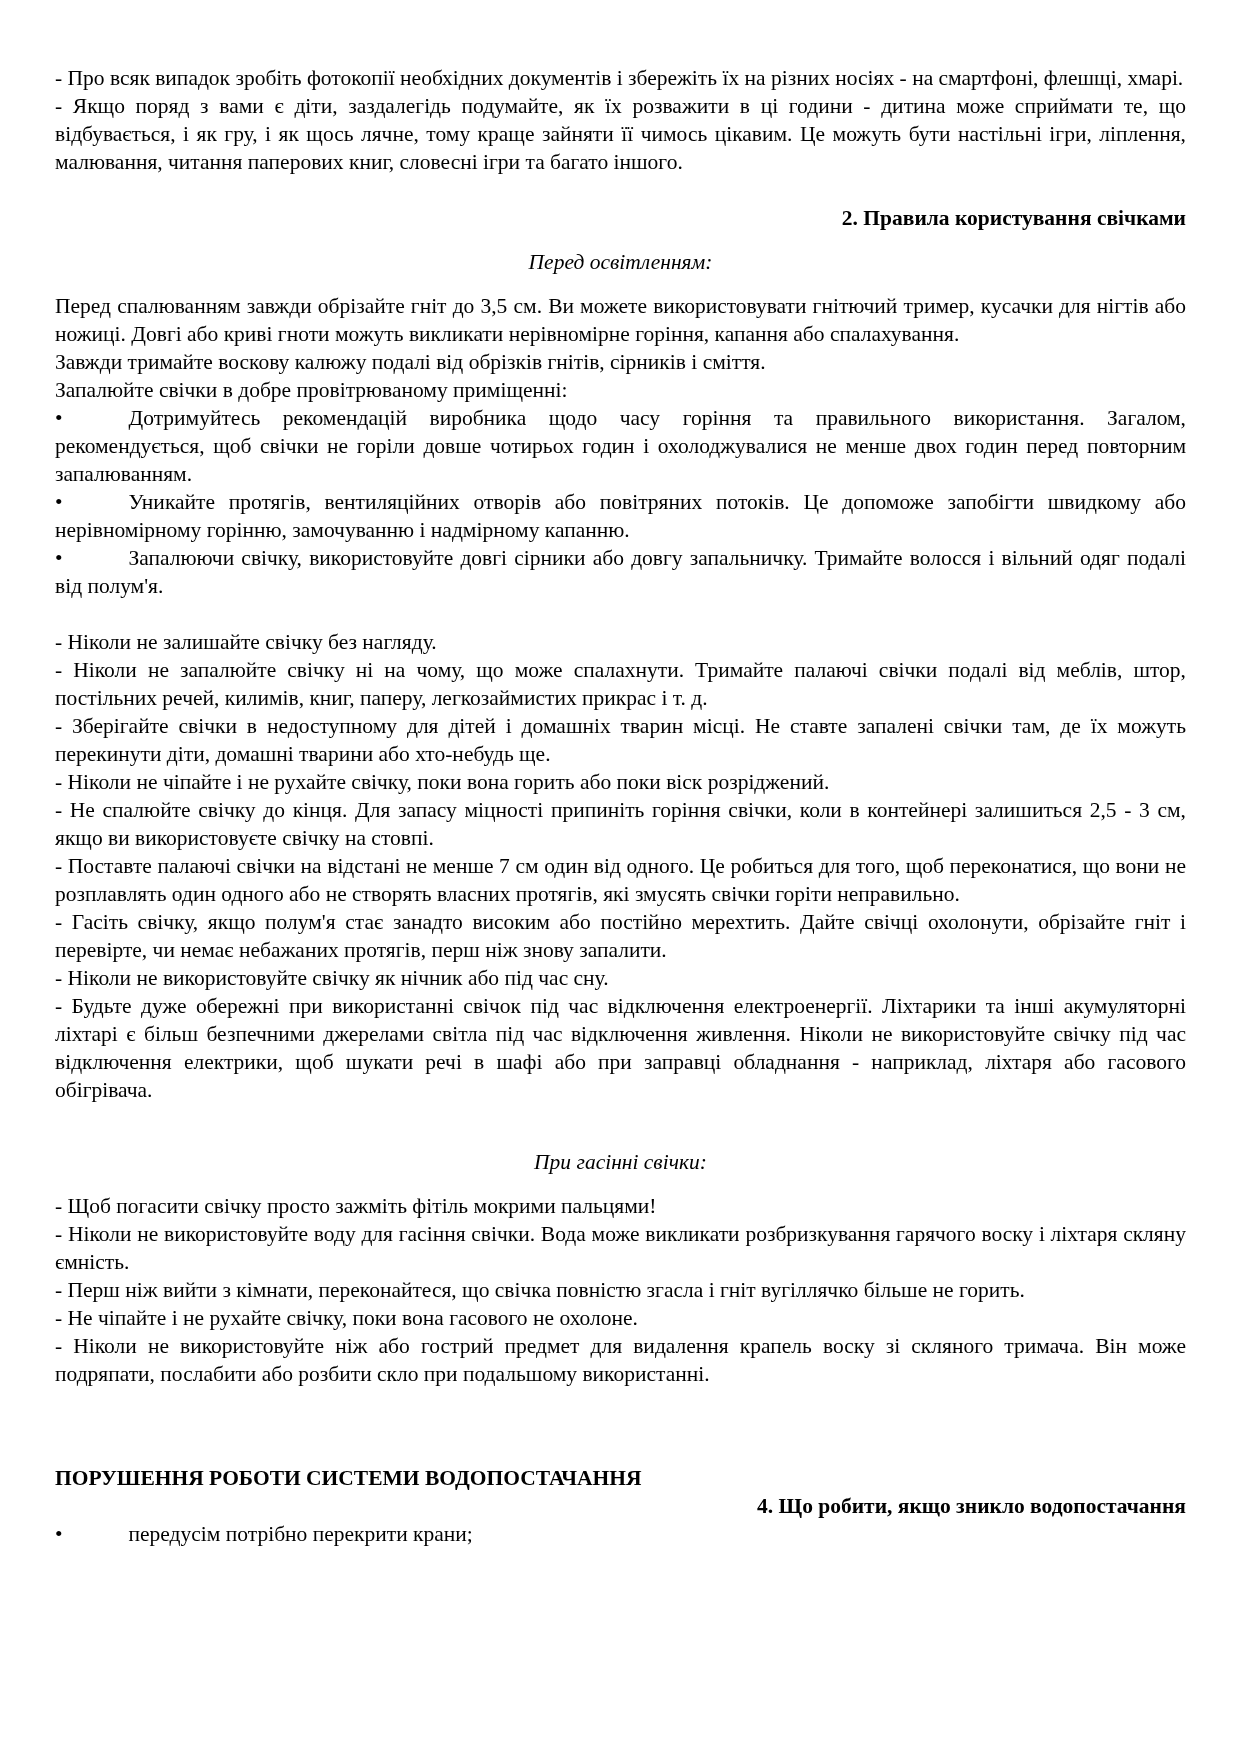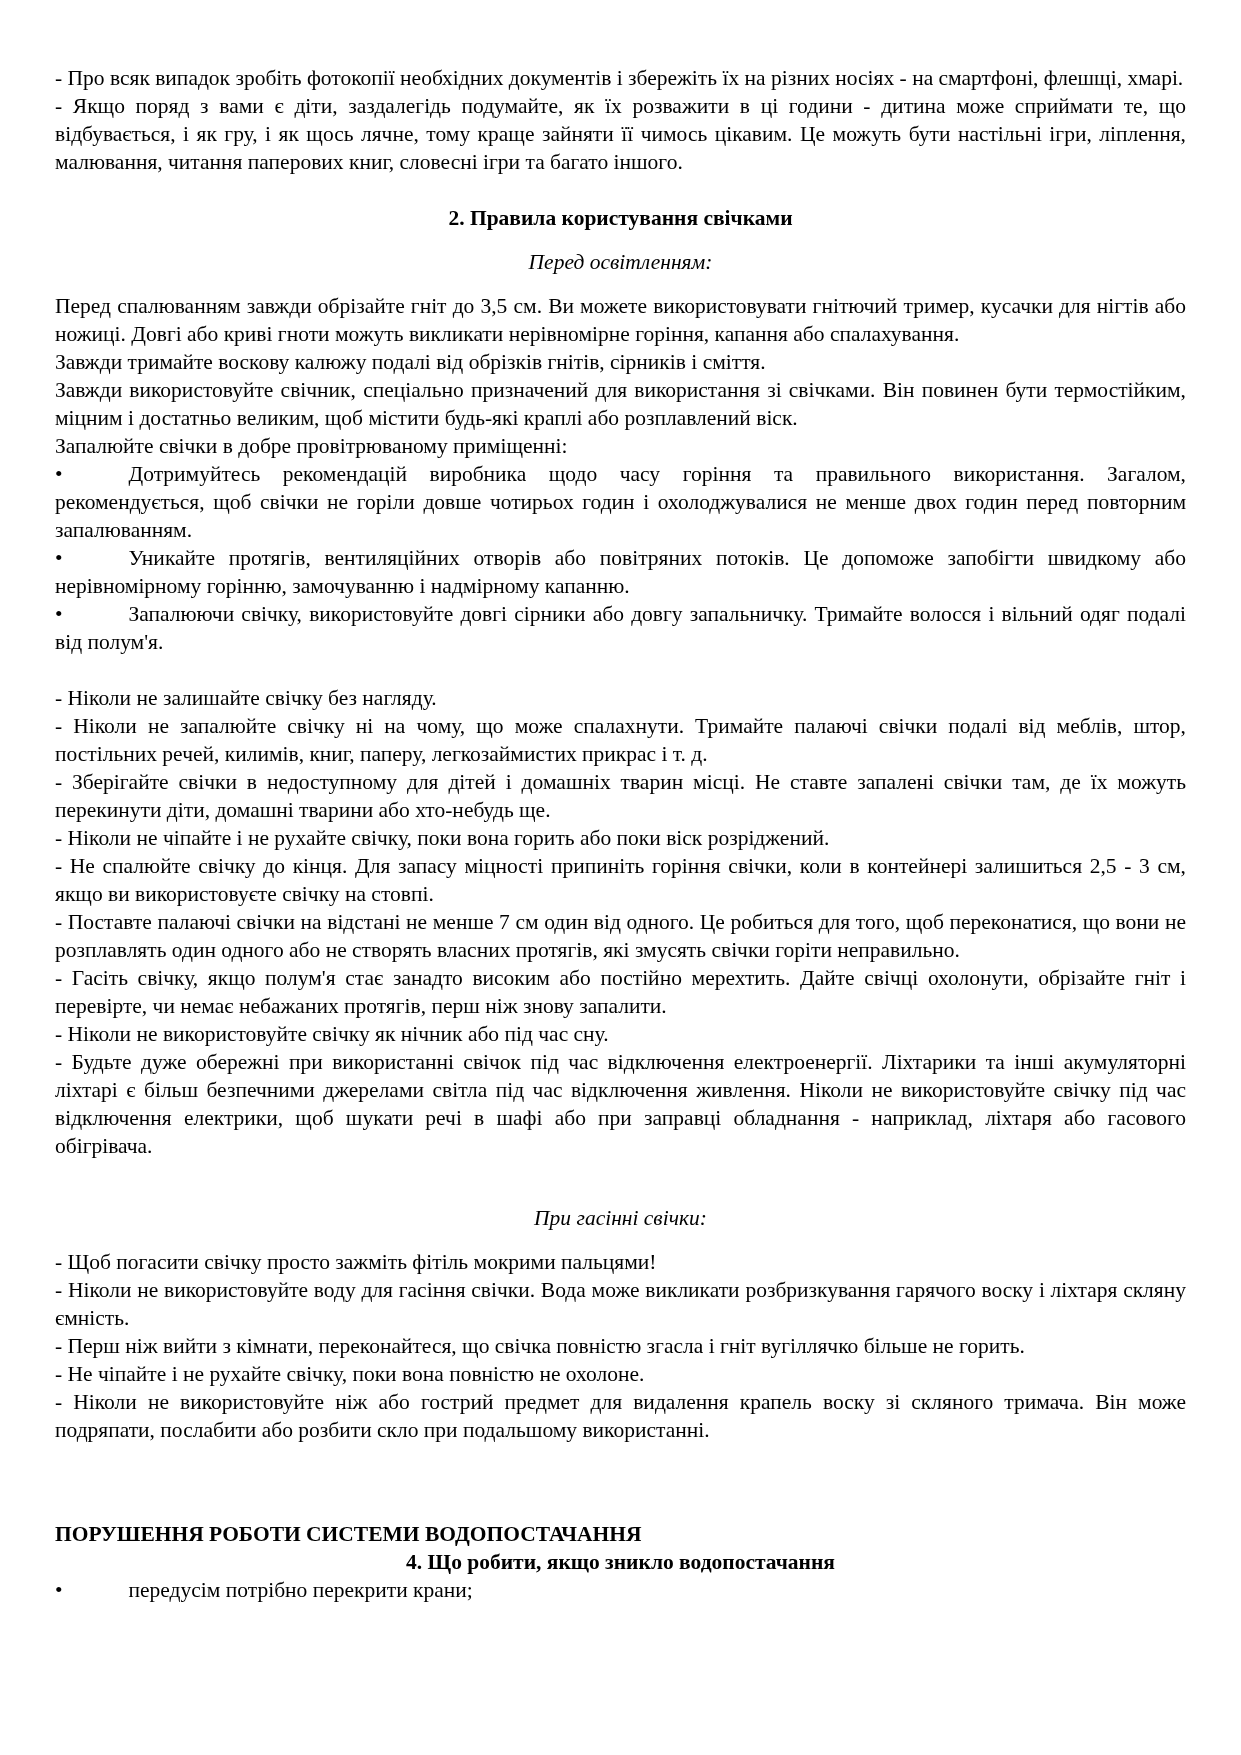--- a/index.html
+++ b/index.html
@@ -23,21 +23,21 @@
     text-align: justify;
     margin: 0;
   }
   .subheading {
     text-align: center;
     font-style: italic;
     margin: 16px;
   }
   .heading {
     font-weight: bold;
-    text-align: center;
+    text-align: right;
     margin: 0;
   }
   .heading-center {
     font-weight: bold;
     text-align: left;
     margin: 0;
   }
   .spacer { height: 28px; }
   .spacer-lg { height: 76px; }
   .bullet-row { text-align: justify; margin: 0; }
@@ -57,21 +57,20 @@
   <p class="para">- Якщо поряд з вами є діти, заздалегідь подумайте, як їх розважити в ці години - дитина може сприймати те, що відбувається, і як гру, і як щось лячне, тому краще зайняти її чимось цікавим. Це можуть бути настільні ігри, ліплення, малювання, читання паперових книг, словесні ігри та багато іншого.</p>
 
   <div class="spacer"></div>
 
   <p class="heading">2. Правила користування свічками</p>
 
   <p class="subheading">Перед освітленням:</p>
 
   <p class="para">Перед спалюванням завжди обрізайте гніт до 3,5 см. Ви можете використовувати гнітючий тример, кусачки для нігтів або ножиці. Довгі або криві гноти можуть викликати нерівномірне горіння, капання або спалахування.</p>
   <p class="para">Завжди тримайте воскову калюжу подалі від обрізків гнітів, сірників і сміття.</p>
-  <p class="para">Завжди використовуйте свічник, спеціально призначений для використання зі свічками. Він повинен бути термостійким, міцним і достатньо великим, щоб містити будь-які краплі або розплавлений віск.</p>
   <p class="para">Запалюйте свічки в добре провітрюваному приміщенні:</p>
 
   <p class="bullet-row"><span class="bullet-marker">•</span><span class="tab"></span><span>Дотримуйтесь рекомендацій виробника щодо часу горіння та правильного використання. Загалом, рекомендується, щоб свічки не горіли довше чотирьох годин і охолоджувалися не менше двох годин перед повторним запалюванням.</span></p>
   <p class="bullet-row"><span class="bullet-marker">•</span><span class="tab"></span><span>Уникайте протягів, вентиляційних отворів або повітряних потоків. Це допоможе запобігти швидкому або нерівномірному горінню, замочуванню і надмірному капанню.</span></p>
   <p class="bullet-row"><span class="bullet-marker">•</span><span class="tab"></span><span>Запалюючи свічку, використовуйте довгі сірники або довгу запальничку. Тримайте волосся і вільний одяг подалі від полум'я.</span></p>
 
   <div class="spacer"></div>
 
 
   <p class="para">- Ніколи не залишайте свічку без нагляду.</p>
@@ -84,21 +83,21 @@
   <p class="para">- Ніколи не використовуйте свічку як нічник або під час сну.</p>
   <p class="para">- Будьте дуже обережні при використанні свічок під час відключення електроенергії. Ліхтарики та інші акумуляторні ліхтарі є більш безпечними джерелами світла під час відключення живлення. Ніколи не використовуйте свічку під час відключення електрики, щоб шукати речі в шафі або при заправці обладнання - наприклад, ліхтаря або гасового обігрівача.</p>
 
   <div class="spacer"></div>
 
   <p class="subheading">При гасінні свічки:</p>
 
   <p class="para">- Щоб погасити свічку просто зажміть фітіль мокрими пальцями!</p>
   <p class="para">- Ніколи не використовуйте воду для гасіння свічки. Вода може викликати розбризкування гарячого воску і ліхтаря скляну ємність.</p>
   <p class="para">- Перш ніж вийти з кімнати, переконайтеся, що свічка повністю згасла і гніт вугіллячко більше не горить.</p>
-  <p class="para">- Не чіпайте і не рухайте свічку, поки вона повністю не охолоне.</p>
+  <p class="para">- Не чіпайте і не рухайте свічку, поки вона гасового не охолоне.</p>
   <p class="para">- Ніколи не використовуйте ніж або гострий предмет для видалення крапель воску зі скляного тримача. Він може подряпати, послабити або розбити скло при подальшому використанні.</p>
 
   <div class="spacer-lg"></div>
 
   <p class="heading-center">ПОРУШЕННЯ РОБОТИ СИСТЕМИ ВОДОПОСТАЧАННЯ</p>
   <p class="heading">4. Що робити, якщо зникло водопостачання</p>
 
   <p class="bullet-row"><span class="bullet-marker">•</span><span class="tab"></span><span>передусім потрібно перекрити крани;</span></p>
 
 </div>

